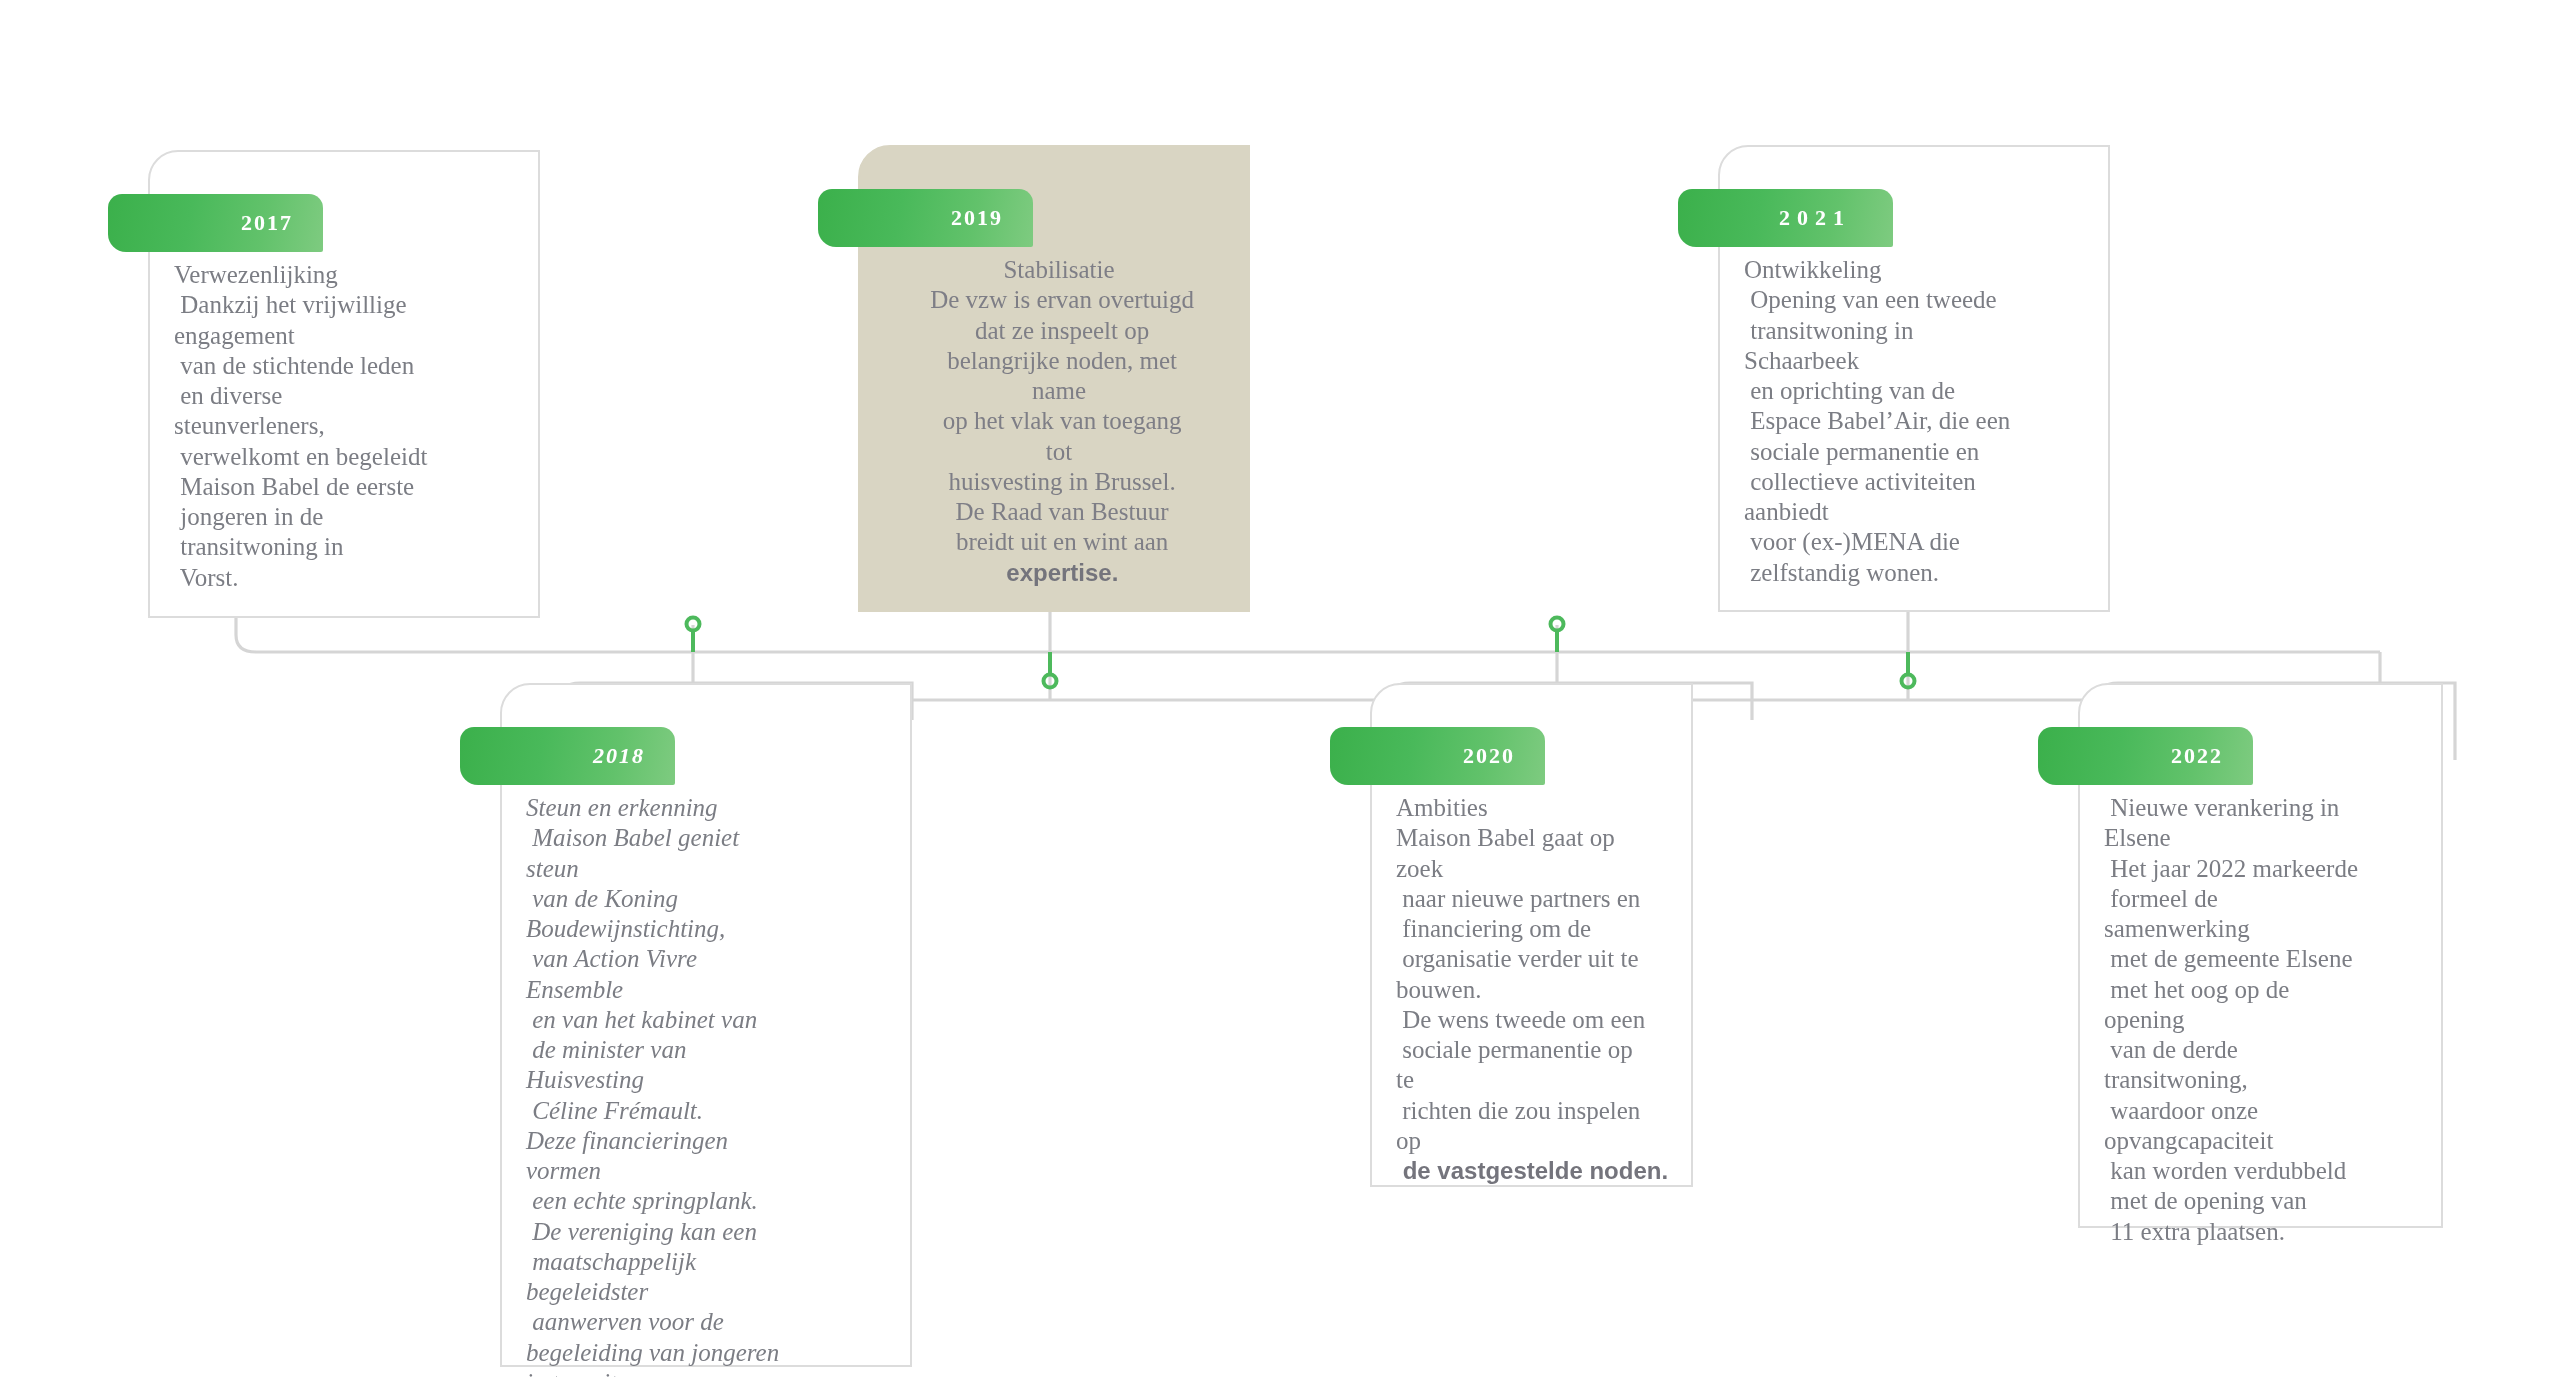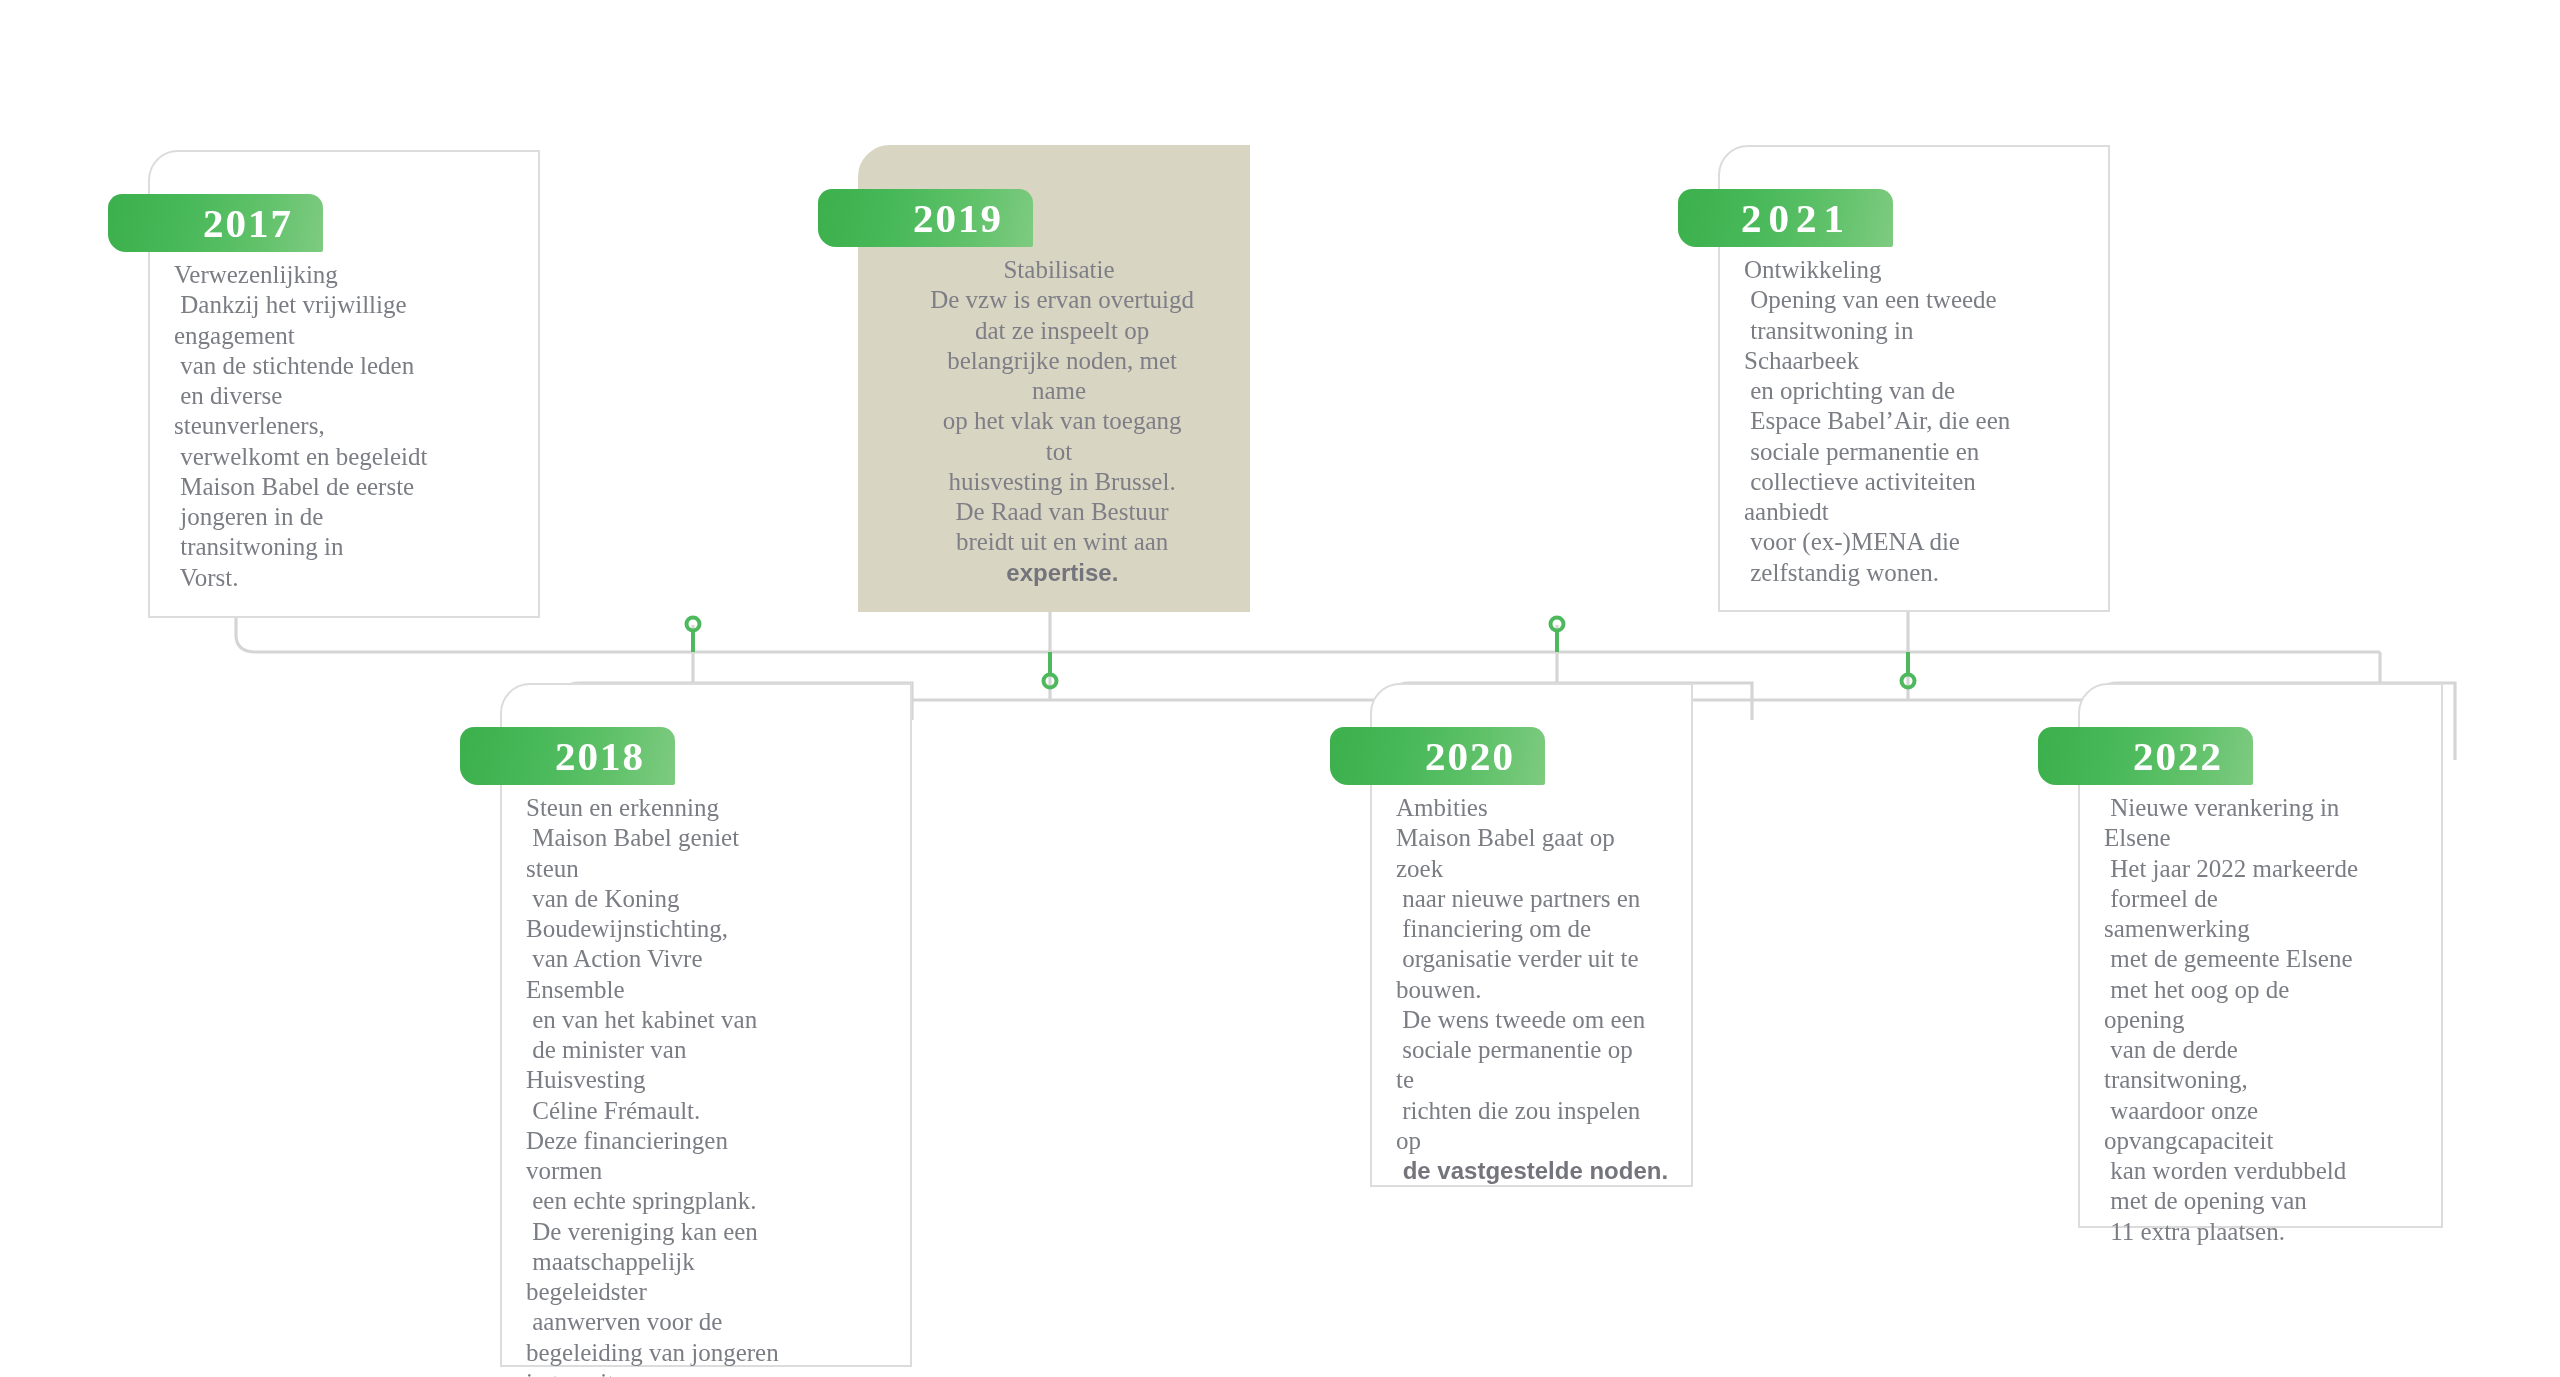--- a/index.html
+++ b/index.html
@@ -48,21 +48,21 @@
     box-sizing: border-box;
     padding: 0 30px 0 0;
     min-width: 215px;
     border-radius: 14px 14px 2px 18px;
     background: linear-gradient(100deg, #3bb04b 0%, #49b95a 38%, #62c26b 72%, #7ecb80 100%);
     display: flex;
     align-items: center;
     justify-content: flex-end;
     color: #ffffff;
     font-family: "Liberation Serif", "DejaVu Serif", serif;
-    font-size: 41px;
+    font-size: 22px;
     font-weight: 700;
     letter-spacing: 2px;
     line-height: 1;
     text-shadow: 0 0 1px rgba(255,255,255,0.25);
   }
   .badge.wide-space { letter-spacing: 7px; padding-right: 42px; }
 
   .card-body {
     position: absolute;
     left: 24px;
@@ -79,21 +79,21 @@
     font-family: "Liberation Sans", "DejaVu Sans", sans-serif;
     font-weight: 700;
     font-size: 24px;
     color: #74747c;
   }
 
   
   #card-2017 { left: 148px;  top: 150px;  width: 392px;  height: 468px; }
   #card-2019 { left: 858px;  top: 145px;  width: 392px;  height: 467px; }
   #card-2021 { left: 1718px; top: 145px;  width: 392px;  height: 467px; }
-  #card-2018 { left: 500px;  top: 683px;  width: 412px;  height: 684px; }
+  #card-2018 { left: 500px;  top: 683px;  width: 412px;  height: 684px; font-style: italic; }
   #card-2020 { left: 1370px; top: 683px;  width: 323px;  height: 504px; }
   #card-2022 { left: 2078px; top: 683px;  width: 365px;  height: 545px; }
 
   #card-2019 { border-radius: 32px 0 0 0; text-align: center; }
 </style>
 </head>
 <body>
 
 <div id="stage">
 

